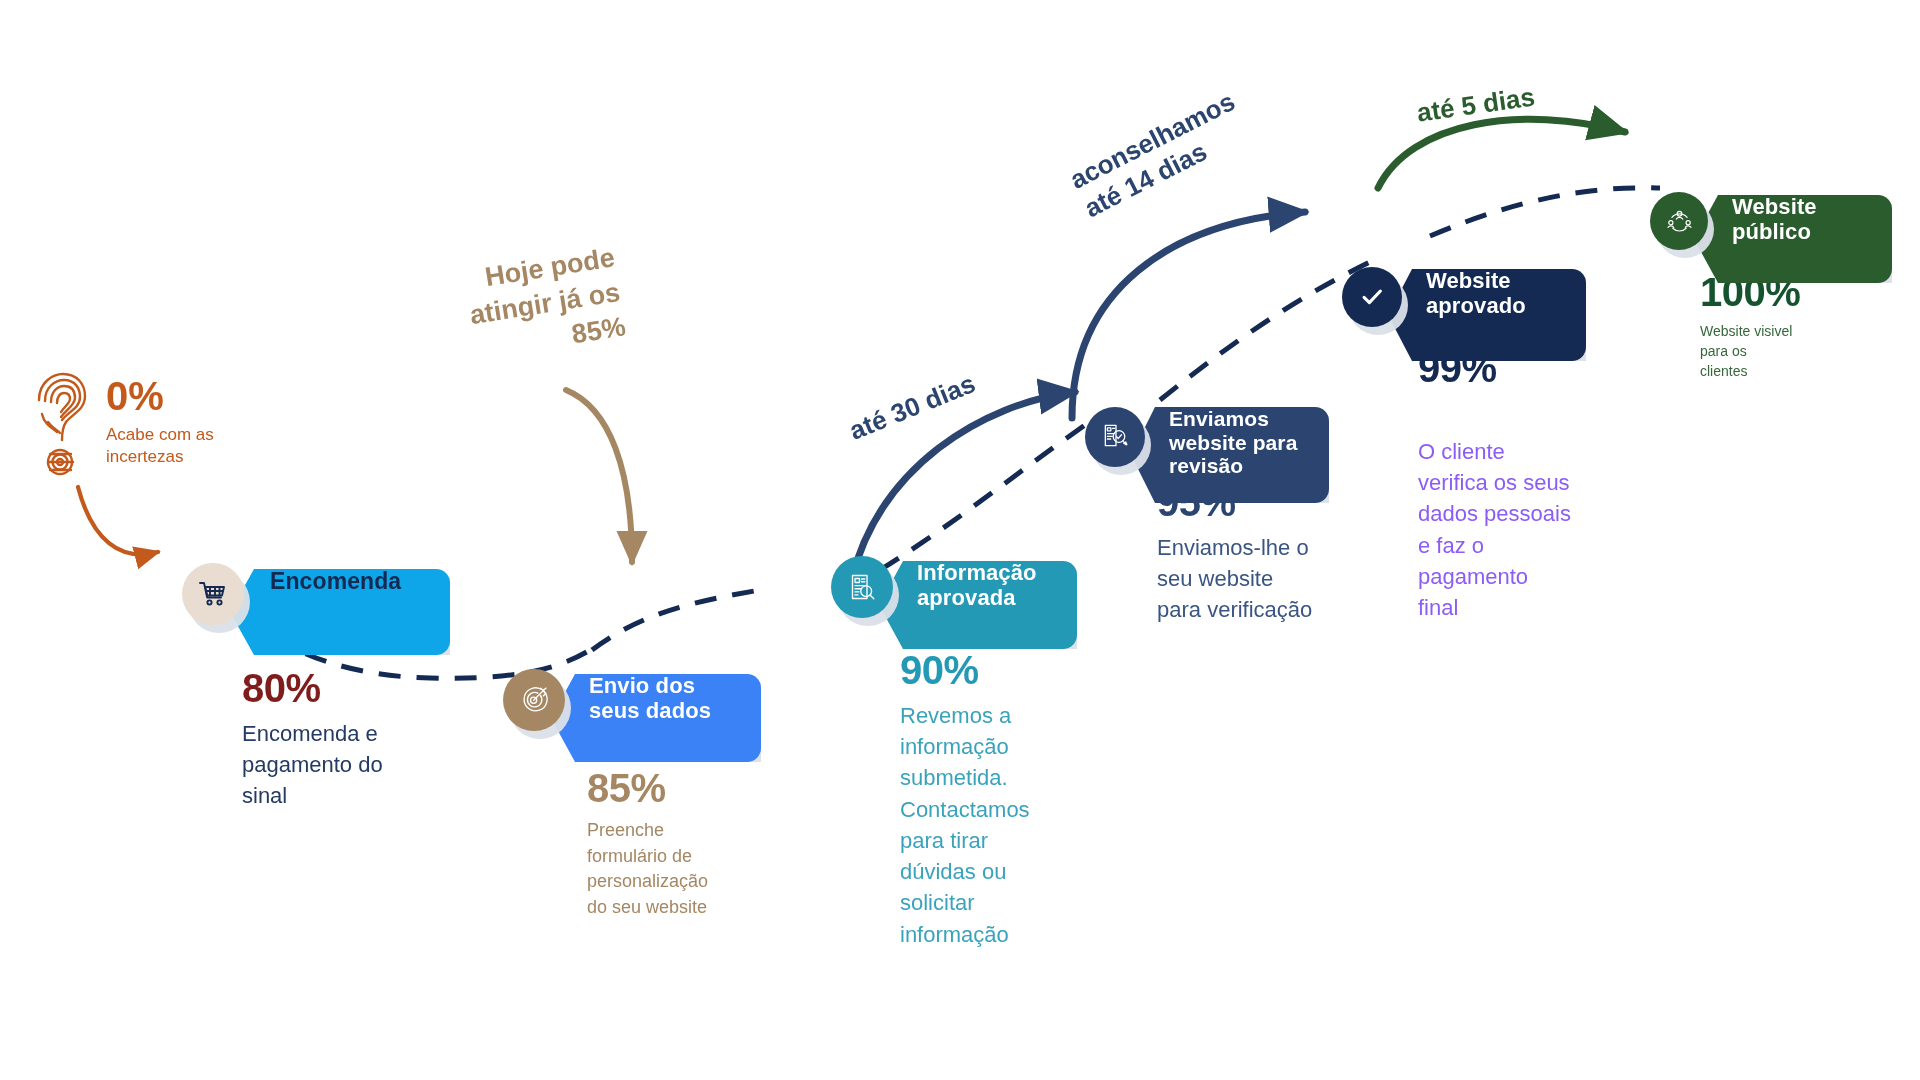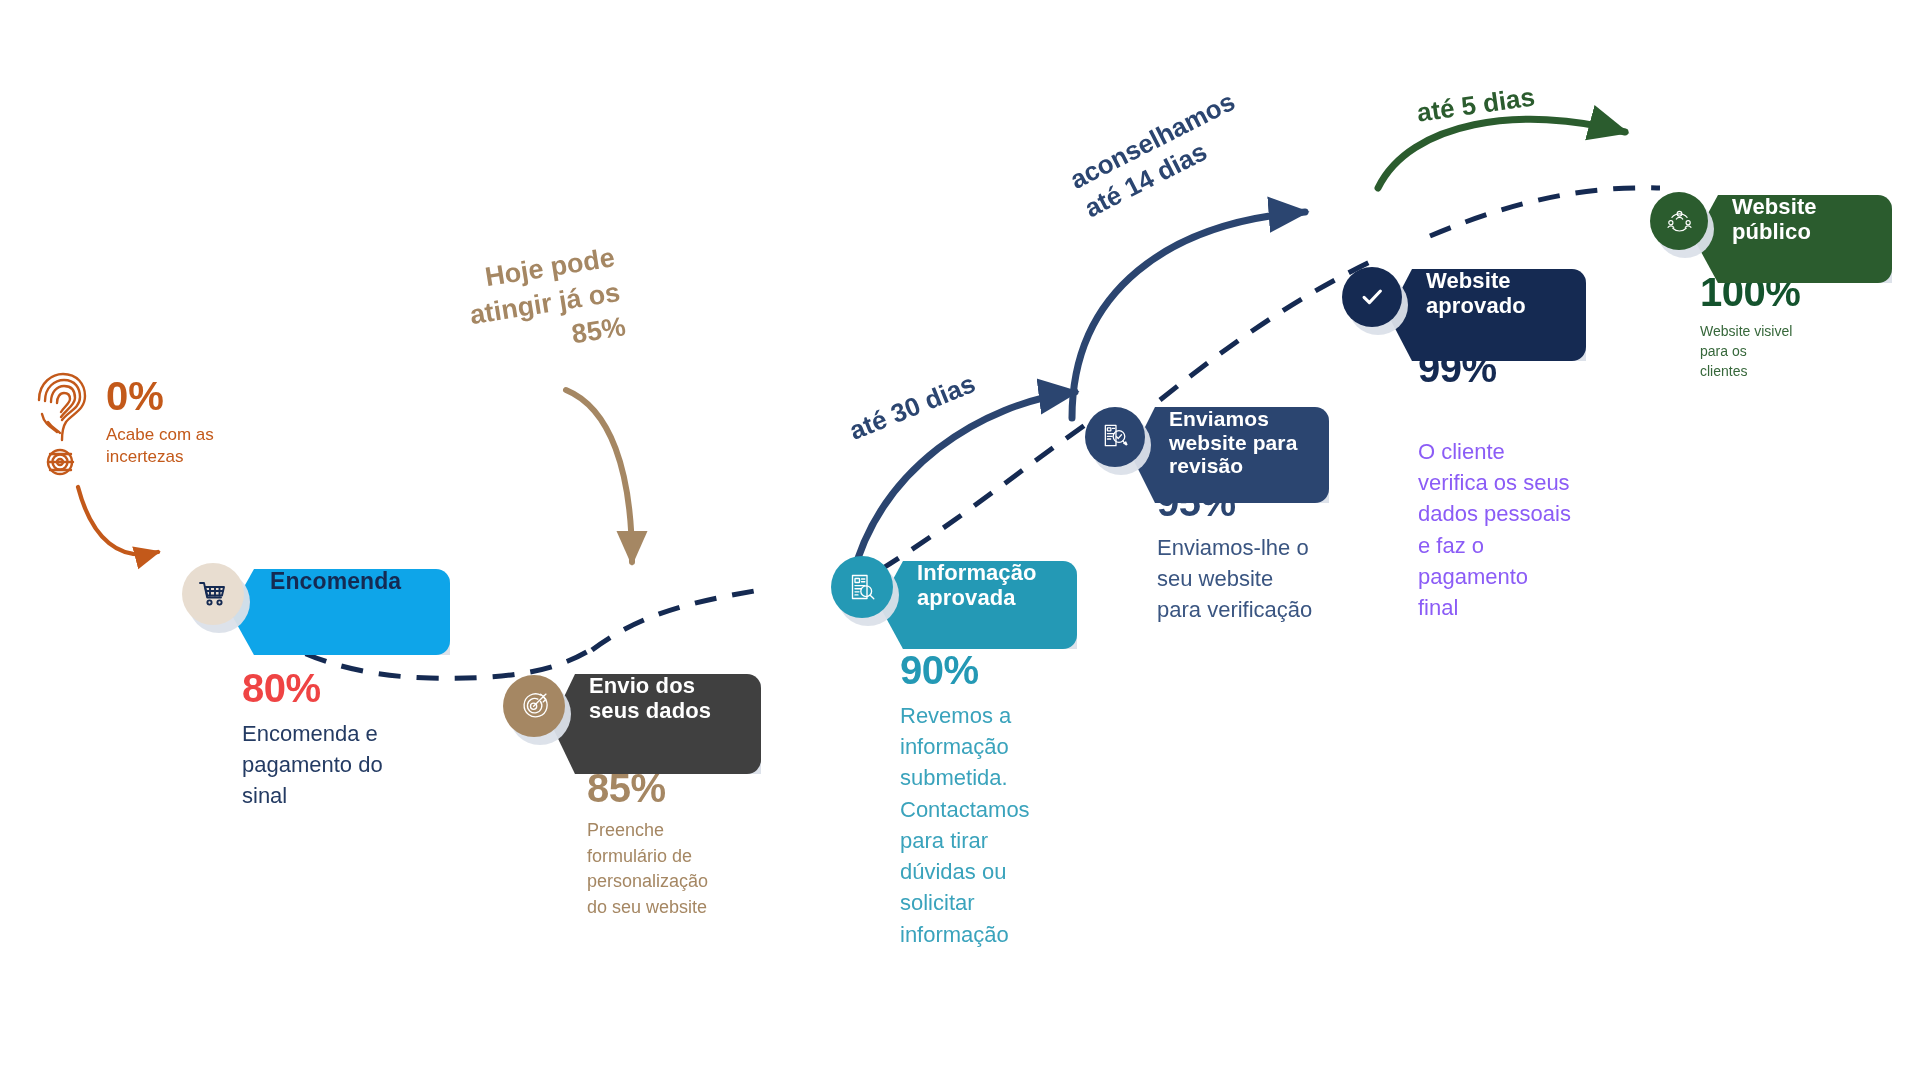--- a/index.html
+++ b/index.html
@@ -143,41 +143,41 @@
               <circle cx="21.5" cy="23.5" r="2.1"></circle>
           </g>
         </svg>
       </span>
     </div>
     <div class="node-tag" style="background:#0ea5e9;width:180px;height:86px;padding-left:40px;">
       <span style="color:#152A52;font-size:23px;">Encomenda</span>
     </div>
   </div>
   <div class="stat" style="left:242px;top:668px;width:210px;">
-    <div class="pct" style="font-size:40px;color:#ef4444;">80%</div>
+    <div class="pct" style="font-size:40px;color:#7f1d1d;">80%</div>
     <div class="desc" style="font-size:22px;color:#243B63;white-space:pre-line;">Encomenda e
 pagamento do
 sinal</div>
   </div>
 
   <div class="node" style="left:503px;top:637px;">
     <div class="node-circle" style="width:62px;height:62px;background:#A58763;">
       <span>
         <svg viewBox="0 0 30 30" width="30" height="30">
           <g fill="none" stroke="#ffffff" stroke-width="1.35" stroke-linecap="round">
             <path d="M25,6.5 A11.5,11.5 0 1 1 22,4.2"></path>
             <path d="M21.5,10.5 A7.2,7.2 0 1 1 18.8,8.2"></path>
             <circle cx="14.6" cy="15.2" r="3.1"></circle>
             <path d="M14.6,15.2 L24.2,5.8"></path>
             <path d="M21.6,3.2 L24.4,5.6 L27,3.1 M24.3,5.7 L26.8,8.3 L24.2,10.9"></path>
           </g>
         </svg>
       </span>
     </div>
-    <div class="node-tag" style="background:#404040;width:172px;height:100px;padding-left:38px;">
+    <div class="node-tag" style="background:#3b82f6;width:172px;height:88px;padding-left:38px;">
       <span style="color:#ffffff;font-size:22px;">Envio dos
 seus dados</span>
     </div>
   </div>
   <div class="stat" style="left:587px;top:768px;width:200px;">
     <div class="pct" style="font-size:40px;color:#A58763;">85%</div>
     <div class="desc" style="font-size:18px;color:#A58763;white-space:pre-line;">Preenche
 formulário de
 personalização
 do seu website</div>

